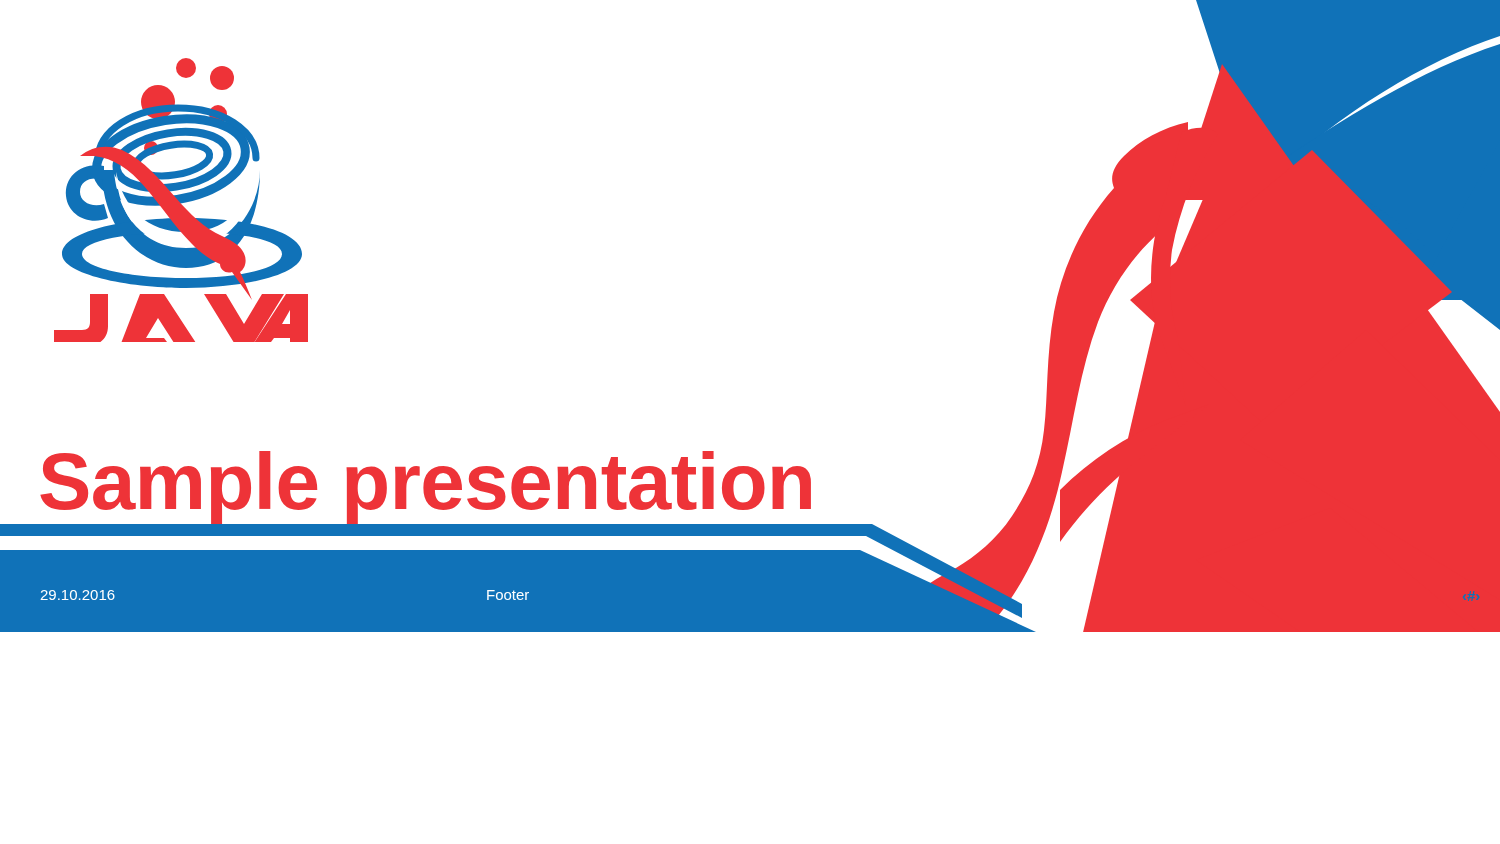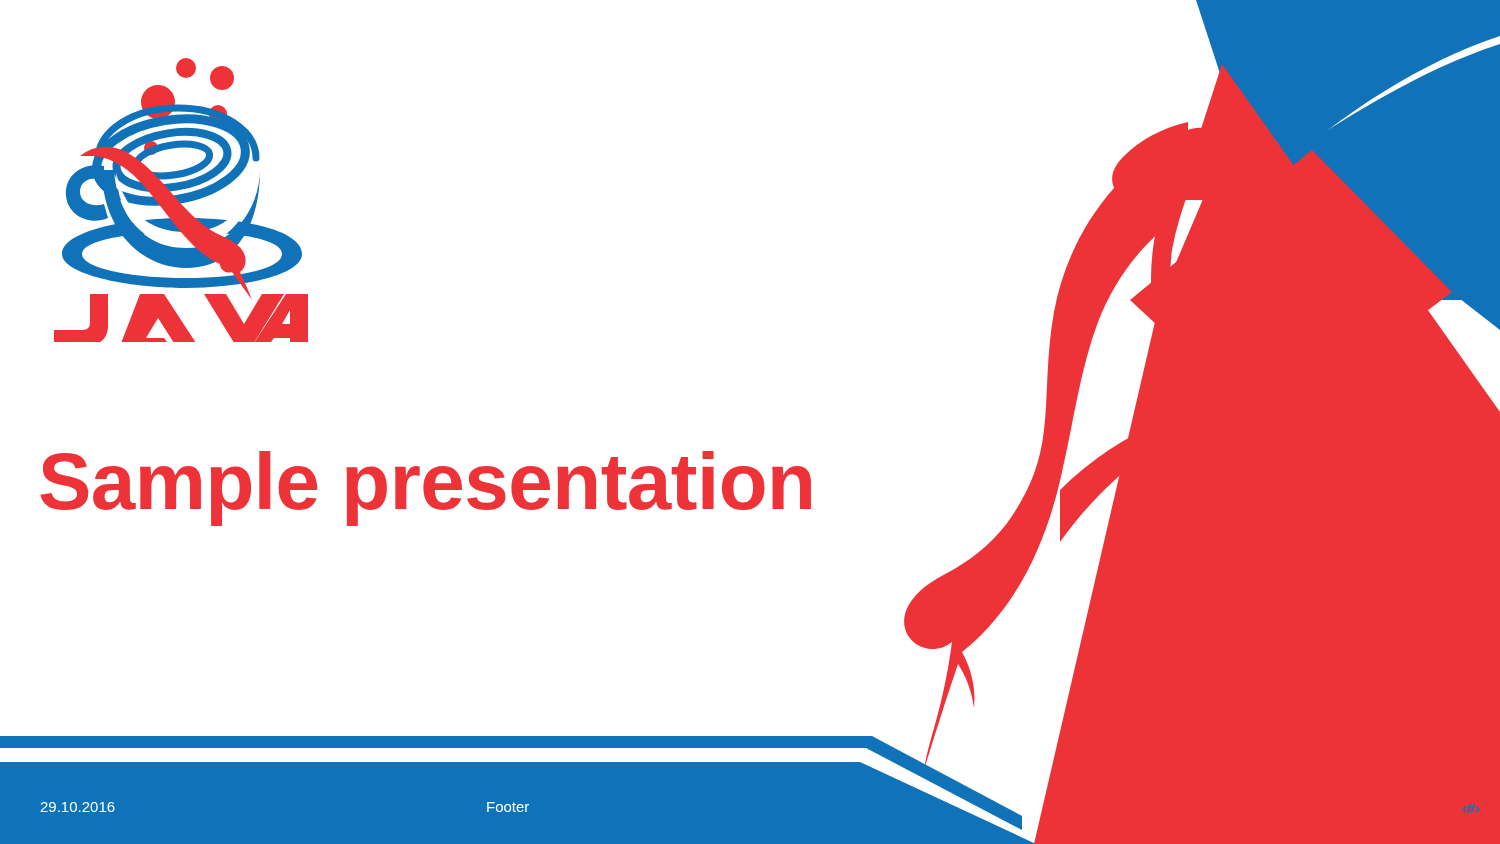--- a/index.html
+++ b/index.html
@@ -4,21 +4,21 @@
 <title>Sample presentation</title>
 <style>
   html, body {
     margin: 0;
     padding: 0;
     background: #ffffff;
   }
   #slide {
     position: relative;
     width: 1500px;
-    height: 844px;
+    height: 632px;
     background: #ffffff;
     overflow: hidden;
     font-family: "Liberation Sans", sans-serif;
   }
 
   
   #bg-artwork {
     position: absolute;
     top: 0;
     left: 0;

